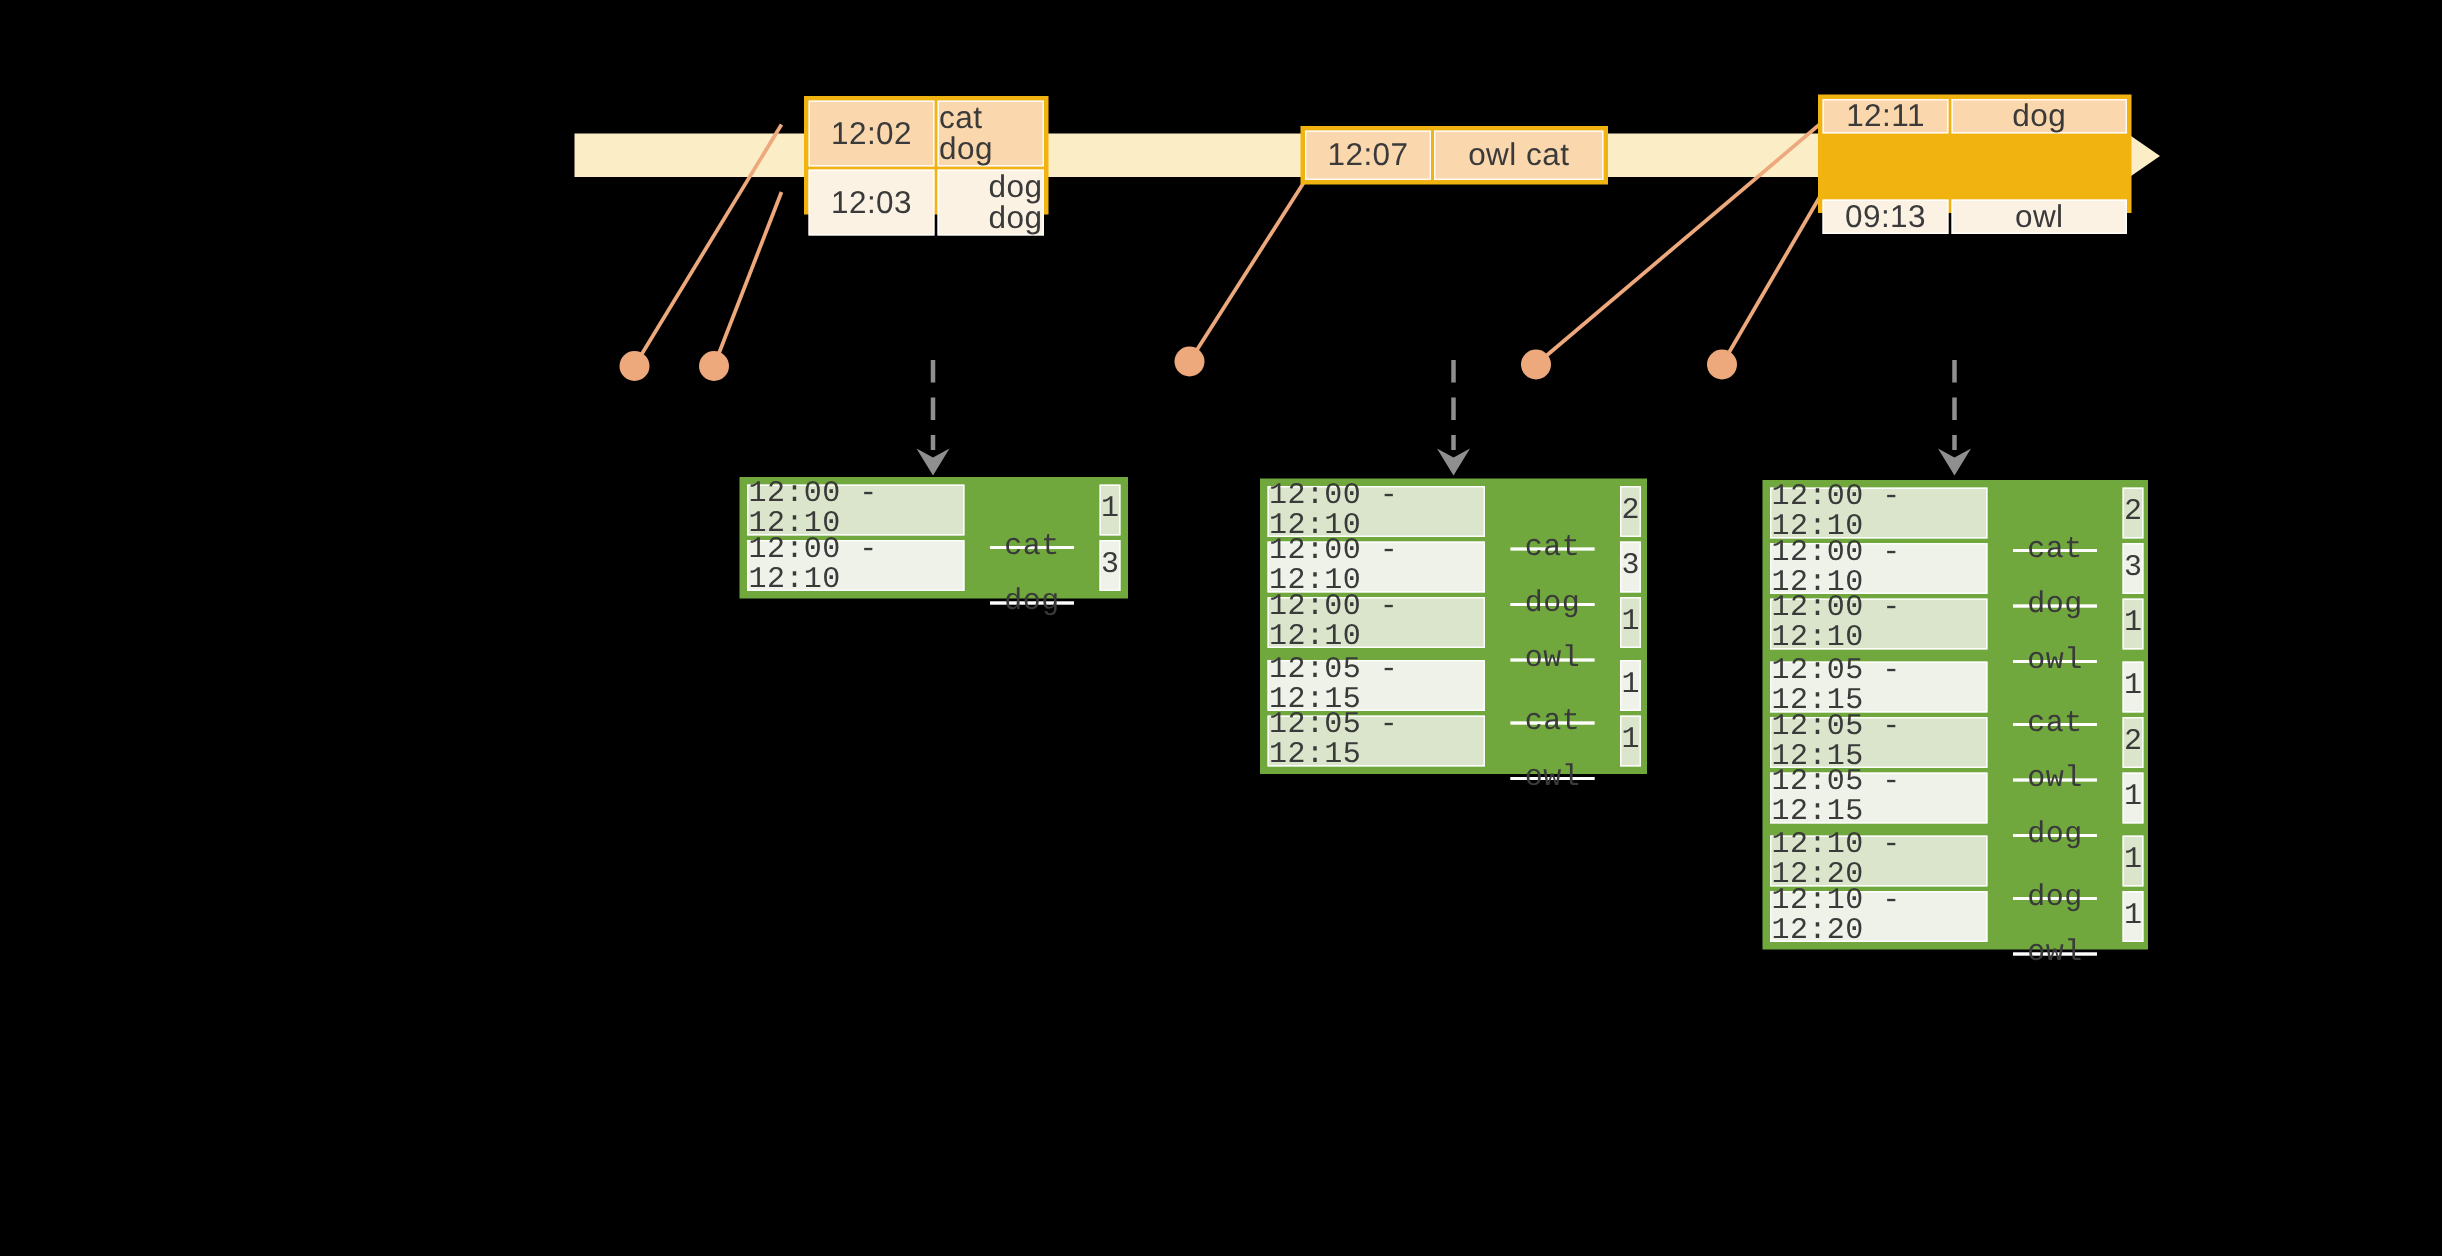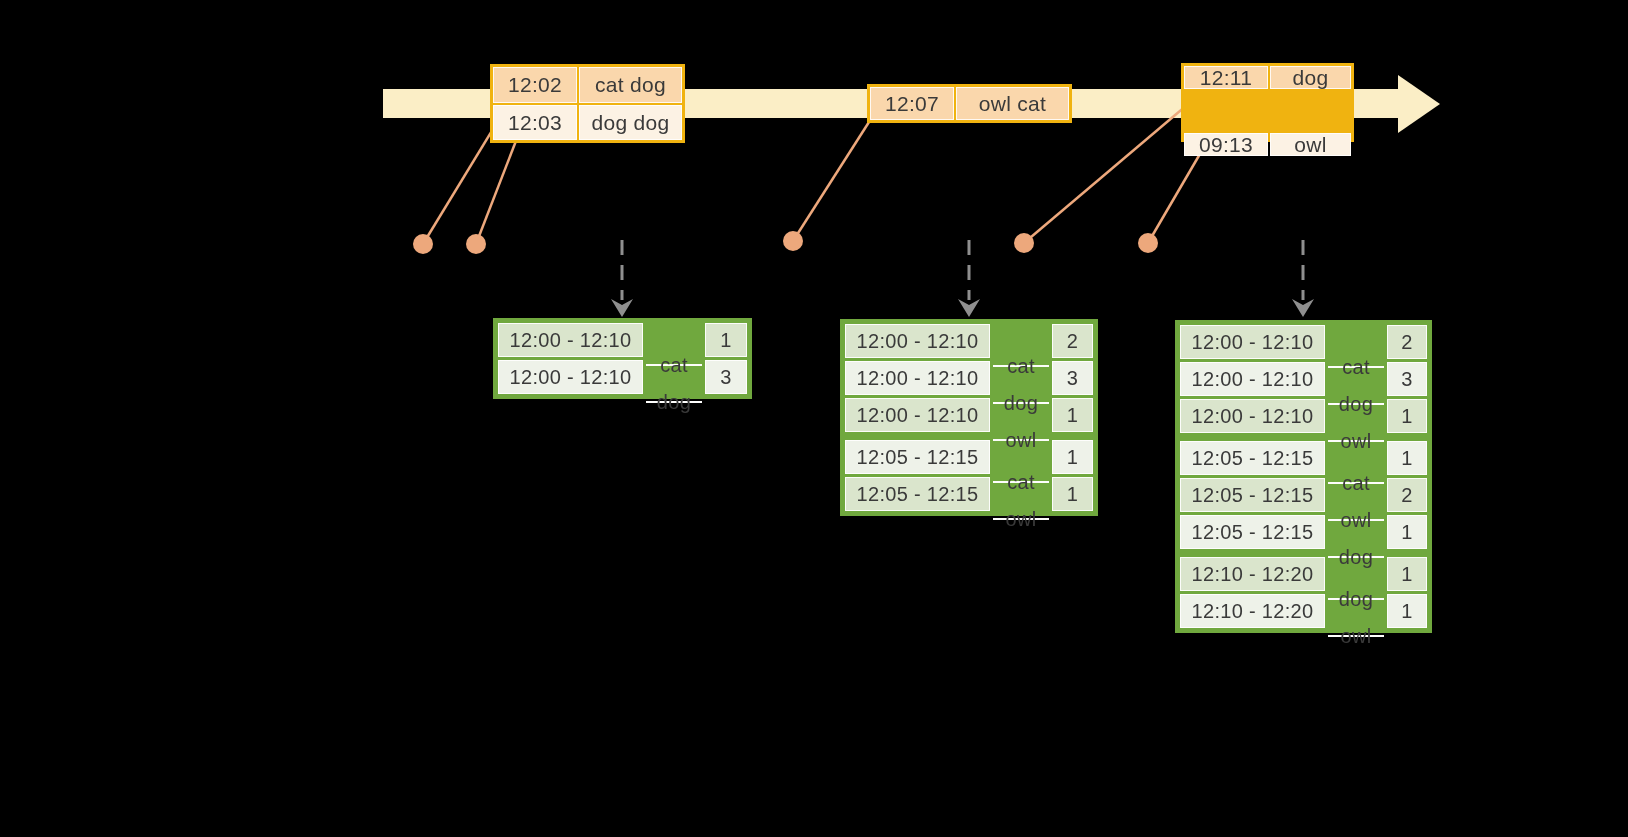--- a/index.html
+++ b/index.html
@@ -32,35 +32,35 @@
     background: var(--orange-border);
     padding:3px; display:flex; flex-direction:column; gap:2px;
   }
   .etable .trow { display:flex; gap:2px; flex:1; }
   .etable .cell {
     box-sizing:border-box; border:1px solid rgba(255,255,255,.85);
     display:flex; align-items:center; justify-content:center;
     font-size:21px; line-height:1; letter-spacing:.3px;
   }
   .etable .trow.dark  .cell { background: var(--peach-dark); }
-  .etable .trow.light .cell { background: var(--peach-light); }
+  .etable .trow.light .cell { background: var(--peach-light); text-align: right; }
   .etable .c-time  { width:84px; flex:none; }
   .etable .c-words { flex:1; }
 
-  #etable-1 { left:490px;  top:64px; width:195px; height:79px; }
+  #etable-1 { left:536px;  top:64px; width:163px; height:79px; }
   #etable-2 { left:867px;  top:84px; width:205px; height:39px; }
-  #etable-3 { left:1181px; top:63px; width:173px; height:79px;gap:44px; }
+  #etable-3 { left:1212px; top:63px; width:209px; height:79px;gap:44px; }
 
   
   .gtable {
     position:absolute; z-index:3; box-sizing:border-box;
     background: var(--green-border);
     padding:5px; display:flex; flex-direction:column; gap:3px;
   }
-  .gtable .trow { display:flex; gap:3px; height:34px; flex:none; }
+  .gtable .trow { display:flex; gap:17px; height:34px; flex:none;font-family:Liberation Mono, monospace; }
   .gtable .trow.new-group { margin-top:5px; }
   .gtable .cell {
     box-sizing:border-box; border:1px solid rgba(255,255,255,.9);
     display:flex; align-items:center; justify-content:center;
     font-size:20px; line-height:1; letter-spacing:.3px;
   }
   .gtable .trow.dark  .cell { background: var(--green-dark); }
   .gtable .trow.light .cell { background: var(--green-light); }
   .gtable .c-window { width:145px; flex:none; }
   .gtable .c-word   { width:56px;  flex:none;margin-top:41px; }

